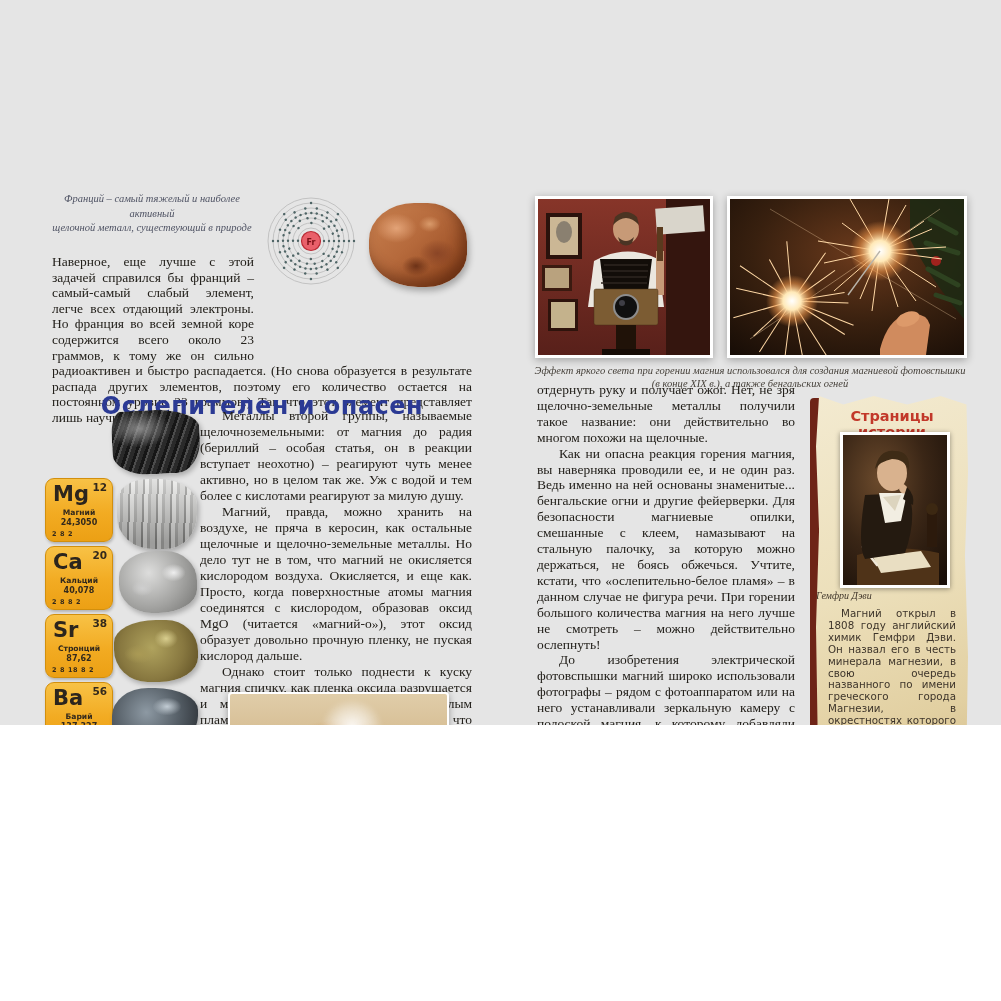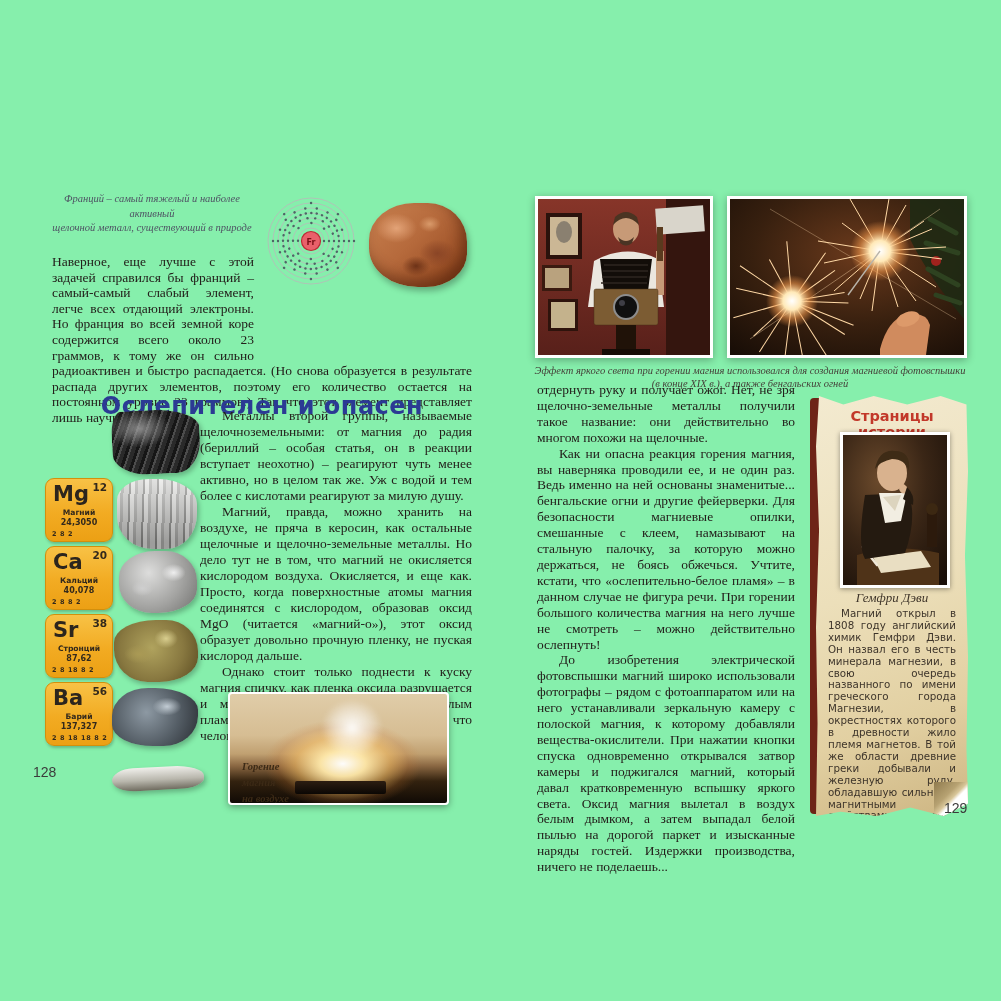--- a/index.html
+++ b/index.html
@@ -1,16 +1,16 @@
 <!DOCTYPE html>
 <html><head>
 <meta charset="utf-8">
 <style>
   html,body{margin:0;padding:0;background:#fff;}
-  #canvas{position:relative;width:1001px;height:1001px;background:#86efac;overflow:hidden;
+  #canvas{position:relative;width:1001px;height:725px;background:#e5e5e5;overflow:hidden;
           font-family:"Liberation Serif",serif;color:#23201b;text-decoration:underline;}
   .abs{position:absolute;}
   .prewrap{white-space:pre-line;}
 
   
   .fr-caption{left:52px;top:192px;width:200px;text-align:center;font-style:italic;
               font-size:10.5px;line-height:1.4;color:#4e5263;}
   .atom-wrap{left:264px;top:194px;width:94px;height:94px;}
   .rock{left:369px;top:203px;width:98px;height:84px;
         background:
@@ -115,22 +115,22 @@
         clip-path:polygon(2% 0,18% 2%,38% 0,60% 2%,82% 0,99% 2%,100% 18%,98% 38%,100% 62%,99% 84%,100% 97%,84% 100%,62% 98%,40% 100%,16% 99%,0 100%,1% 78%,0 55%,2% 32%,0 12%);
         box-shadow:2px 3px 8px rgba(0,0,0,.25);}
   .parchment::after{content:"";position:absolute;right:0;bottom:0;width:34px;height:34px;
         background:linear-gradient(315deg,#ffffff 0%,#ffffff 42%,#d8c699 50%,#b7a272 62%,#8f7b4e 100%);}
   .sb-title{position:absolute;left:0;top:12px;width:100%;text-align:center;
         font-family:"DejaVu Sans",sans-serif;font-weight:bold;font-size:14.5px;
         color:#c2382a;}
   .sb-portrait{position:absolute;left:24px;top:36px;width:104px;height:150px;
         border:3px solid #fff;box-shadow:0 1px 5px rgba(0,0,0,.4);}
   .sb-portrait svg{display:block;}
-  .sb-portrait-caption{position:absolute;left:0;top:194px;width:100%;text-align:center;
-        font-style:italic;font-size:13px;color:#3f352a;}
+  .sb-portrait-caption{position:absolute;left:0;top:194px;width:100%;
+        font-style:italic;font-size:10px;color:#3f352a;}
   .sb-body{position:absolute;left:12px;top:212px;width:128px;
         font-family:"DejaVu Sans",sans-serif;font-size:10.3px;line-height:11.9px;
         color:#3d342a;text-align:justify;text-indent:13px;}
 </style>
 </head>
 <body>
 
 <div id="canvas">
 
   <div class="abs fr-caption prewrap">Франций – самый тяжелый и наиболее активный

